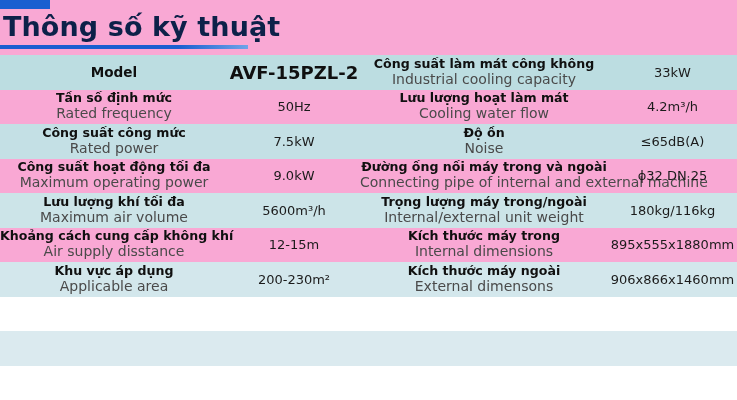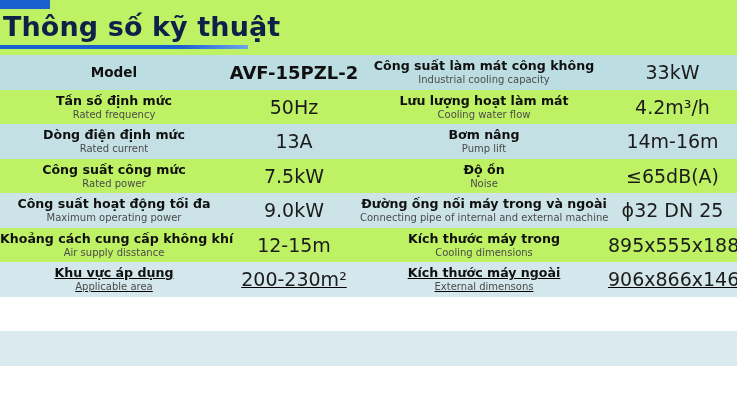--- a/index.html
+++ b/index.html
@@ -10,21 +10,21 @@
     height: 400px;
     overflow: hidden;
     background: #ffffff;
     font-family: "DejaVu Sans", "Liberation Sans", sans-serif;
   }
 
   #page {
     position: relative;
     width: 737px;
     height: 284px;
-    background: #bef264;
+    background: #f9a8d4;
   }
 
   
   .title-accent {
     position: absolute;
     left: 0;
     top: 0;
     width: 50px;
     height: 9px;
     background: #1a5fd0;
@@ -106,30 +106,30 @@
   .lbl-vi {
     display: block;
     font-size: 12.6px;
     font-weight: bold;
     color: #101010;
     white-space: nowrap;
   }
 
   .lbl-en {
     display: block;
-    font-size: 10px;
+    font-size: 14px;
     font-weight: normal;
     color: #4a4a4a;
     white-space: nowrap;
     margin-top: 1px;
   }
 
   .value-cell {
     text-align: center;
-    font-size: 19px;
+    font-size: 13px;
     color: #1b1b1b;
     white-space: nowrap;
     padding: 0 4px;
   }
 
   
   .lbl-single {
     display: block;
     font-size: 13.6px;
     font-weight: bold;
@@ -185,32 +185,20 @@
             <span class="lbl-vi">Tần số định mức</span>
             <span class="lbl-en">Rated frequency</span>
           </td>
           <td class="value-cell">50Hz</td>
           <td class="label-cell">
             <span class="lbl-vi">Lưu lượng hoạt làm mát</span>
             <span class="lbl-en">Cooling water flow</span>
           </td>
           <td class="value-cell">4.2m³/h</td>
         </tr>
-        <tr class="" style="height: 34.5px;">
-          <td class="label-cell">
-            <span class="lbl-vi">Dòng điện định mức</span>
-            <span class="lbl-en">Rated current</span>
-          </td>
-          <td class="value-cell">13A</td>
-          <td class="label-cell">
-            <span class="lbl-vi">Bơm nâng</span>
-            <span class="lbl-en">Pump lift</span>
-          </td>
-          <td class="value-cell">14m-16m</td>
-        </tr>
         <tr class="shade" style="height: 34.5px;">
           <td class="label-cell">
             <span class="lbl-vi">Công suất công mức</span>
             <span class="lbl-en">Rated power</span>
           </td>
           <td class="value-cell">7.5kW</td>
           <td class="label-cell">
             <span class="lbl-vi">Độ ồn</span>
             <span class="lbl-en">Noise</span>
           </td>
@@ -221,33 +209,45 @@
             <span class="lbl-vi">Công suất hoạt động tối đa</span>
             <span class="lbl-en">Maximum operating power</span>
           </td>
           <td class="value-cell">9.0kW</td>
           <td class="label-cell">
             <span class="lbl-vi">Đường ống nối máy trong và ngoài</span>
             <span class="lbl-en">Connecting pipe of internal and external machine</span>
           </td>
           <td class="value-cell">ɸ32 DN 25</td>
         </tr>
+        <tr class="" style="height: 34.5px;">
+          <td class="label-cell">
+            <span class="lbl-vi">Lưu lượng khí tối đa</span>
+            <span class="lbl-en">Maximum air volume</span>
+          </td>
+          <td class="value-cell">5600m³/h</td>
+          <td class="label-cell">
+            <span class="lbl-vi">Trọng lượng máy trong/ngoài</span>
+            <span class="lbl-en">Internal/external unit weight</span>
+          </td>
+          <td class="value-cell">180kg/116kg</td>
+        </tr>
         <tr class="shade" style="height: 34.5px;">
           <td class="label-cell">
             <span class="lbl-vi">Khoảng cách cung cấp không khí</span>
             <span class="lbl-en">Air supply disstance</span>
           </td>
           <td class="value-cell">12-15m</td>
           <td class="label-cell">
             <span class="lbl-vi">Kích thước máy trong</span>
-            <span class="lbl-en">Cooling dimensions</span>
+            <span class="lbl-en">Internal dimensions</span>
           </td>
           <td class="value-cell">895x555x1880mm</td>
         </tr>
-        <tr class="" style="height: 34.5px; text-decoration: underline;">
+        <tr class="" style="height: 34.5px;">
           <td class="label-cell">
             <span class="lbl-vi">Khu vực áp dụng</span>
             <span class="lbl-en">Applicable area</span>
           </td>
           <td class="value-cell">200-230m²</td>
           <td class="label-cell">
             <span class="lbl-vi">Kích thước máy ngoài</span>
             <span class="lbl-en">External dimensons</span>
           </td>
           <td class="value-cell">906x866x1460mm</td>

